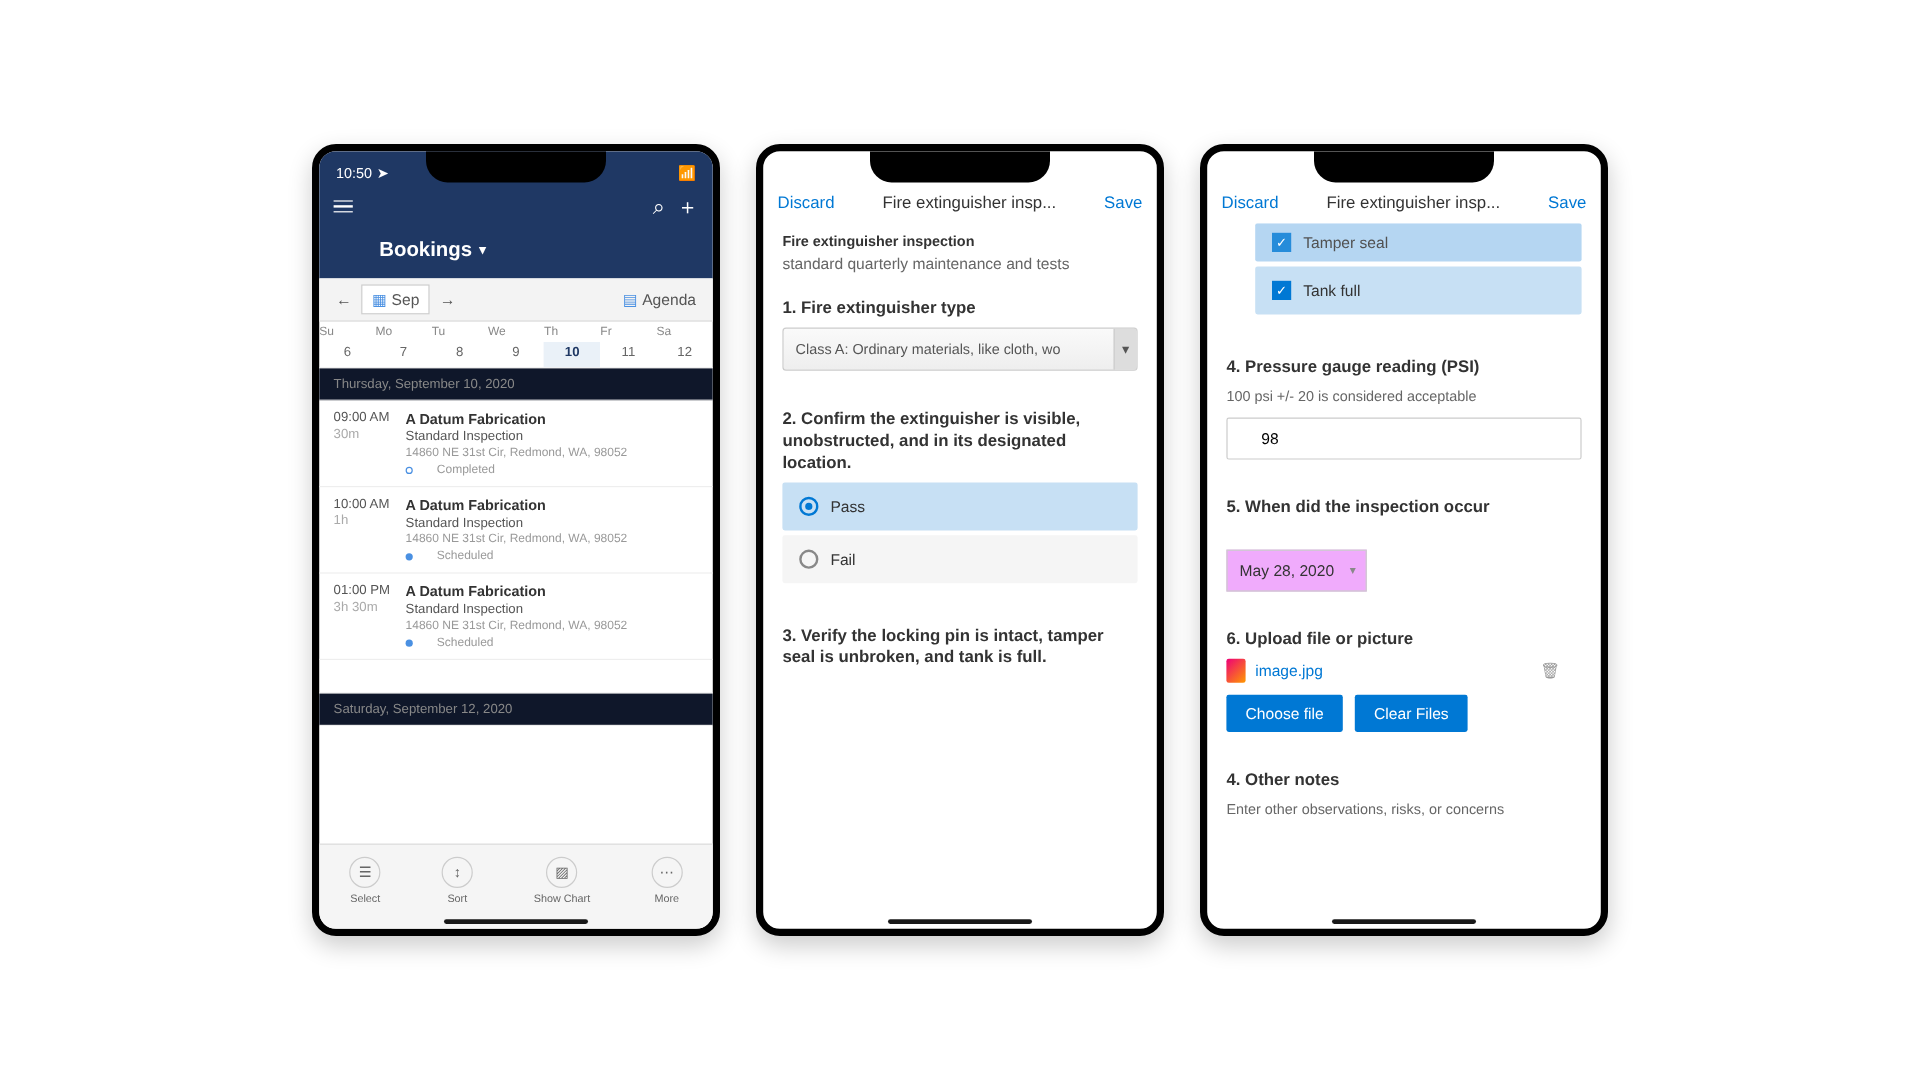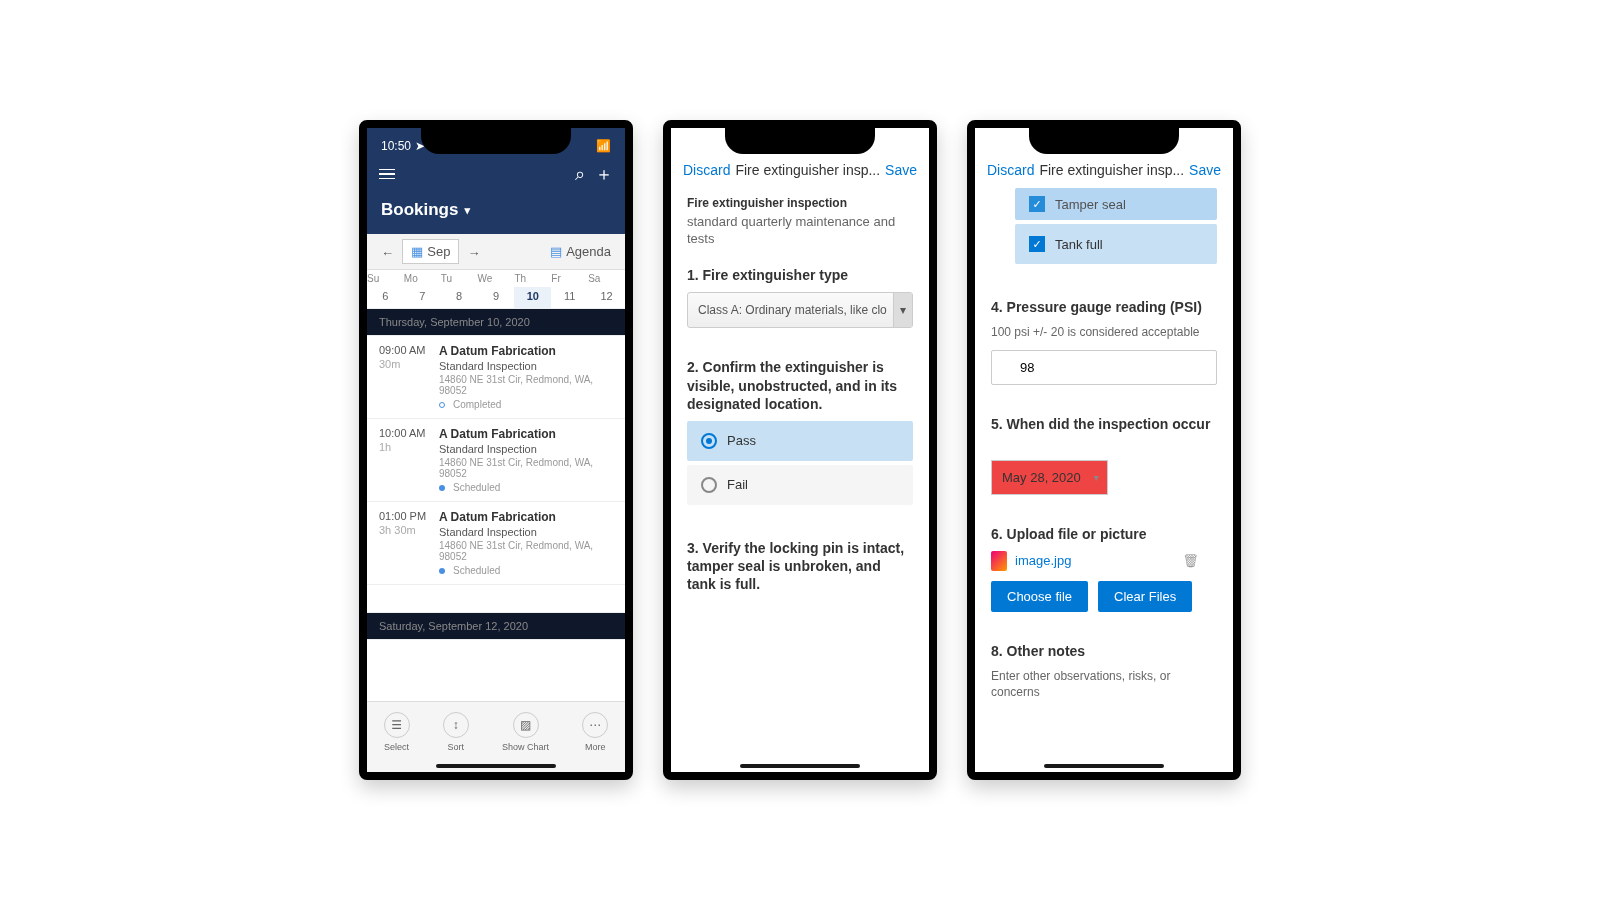--- a/index.html
+++ b/index.html
@@ -7,24 +7,24 @@
     width: 1600px;
     height: 900px;
     background: #fff;
     font-family: "Segoe UI", -apple-system, sans-serif;
     display: flex;
     align-items: center;
     justify-content: center;
     gap: 30px;
   }
   .phone {
-    width: 274px;
+    width: 340px;
     height: 660px;
-    border: 8px solid #000000;
-    border-radius: 8px;
+    border: 6px solid #000000;
+    border-radius: 20px;
     background: #fff;
     position: relative;
     overflow: hidden;
     box-shadow: 0 8px 20px rgba(0,0,0,.2);
   }
   .notch {
     position: absolute;
     top: 0; left: 50%;
     transform: translateX(-50%);
     width: 150px; height: 26px;
@@ -37,39 +37,39 @@
 
   
   .hdr { background:#1f3864; color:#fff; padding-top:8px;}
   .status-row { display:flex;justify-content:space-between;padding:0 14px;font-size:12px;height:20px;align-items:center;}
   .status-row .sep { flex:1;}
   .icon-row { display:flex;align-items:center;padding:6px 12px;gap:10px;}
   .hamburger { display:flex;flex-direction:column;gap:3px;}
   .hamburger span{width:16px;height:1.5px;background:#fff;}
   .icon-row .spacer{flex:1;}
   .search-ico,.plus-ico{font-size:18px;font-weight:300;}
-  .title-row{padding:8px 14px 14px;font-size:17px;font-weight:600;display:flex;align-items:center;gap:6px;}
+  .title-row{padding:8px 14px 14px;font-size:17px;font-weight:600;display:flex;align-items:center;gap:6px;margin-left:36px;}
   .navbar{background:#f3f3f3;border-bottom:1px solid #ddd;display:flex;align-items:center;padding:4px 6px;font-size:13px;color:#555;}
   .nav-btn{padding:6px 8px;}
   .nav-month{background:#fff;border:1px solid #ccc;padding:4px 8px;display:flex;align-items:center;gap:4px;}
   .agenda-btn{margin-left:auto;padding:4px 8px;display:flex;align-items:center;gap:4px;}
   .week-row{display:grid;grid-template-columns:repeat(7,1fr);font-size:10px;color:#888;text-align:left;}
   .week-row div{padding:3px 0;}
   .date-row{display:grid;grid-template-columns:repeat(7,1fr);font-size:11px;color:#666;text-align:center;border-bottom:1px solid #eee;}
   .date-row div{padding:3px 0 6px;}
   .date-row .sel{background:#eaf1f8;color:#1f3864;font-weight:600;}
   .section-hdr{background:#0f172a;color:#888;font-size:11px;padding:7px 12px;border-bottom:1px solid #eee;}
   .booking{display:flex;padding:8px 12px;border-bottom:1px solid #eee;font-size:11px;}
   .bk-time{width:60px;color:#555;}
   .bk-time .dur{color:#aaa;margin-top:2px;}
   .bk-body{flex:1;}
   .bk-title{font-weight:600;color:#333;font-size:12px;}
   .bk-sub{color:#555;margin-top:2px;}
   .bk-addr{color:#999;margin-top:2px;font-size:10px;}
-  .bk-status{color:#999;font-size:10px;margin-top:3px;display:flex;align-items:center;gap:8px;}
+  .bk-status{color:#999;font-size:10px;margin-top:3px;display:flex;align-items:center;gap:20px;}
   .dot{width:6px;height:6px;border-radius:50%;display:inline-block;}
   .dot.c1{border:1px solid #4a90e2;}
   .dot.c2{background:#4a90e2;}
   .bottom-bar{position:absolute;bottom:0;left:0;right:0;background:#f5f5f5;border-top:1px solid #ddd;display:flex;justify-content:space-around;padding:10px 0 20px;}
   .bb-item{display:flex;flex-direction:column;align-items:center;font-size:9px;color:#666;gap:4px;}
   .bb-ico{width:26px;height:26px;border:1px solid #ccc;border-radius:50%;display:flex;align-items:center;justify-content:center;font-size:12px;}
 
   
   .top-row{display:flex;justify-content:space-between;align-items:center;padding:34px 12px 10px;font-size:14px;}
   .top-row .link{color:#0078d4;}
@@ -83,21 +83,21 @@
   .select-box .arr{background:#ddd;padding:2px 6px;border-left:1px solid #ccc;margin:-10px -8px -10px 6px;align-self:stretch;display:flex;align-items:center;}
   .radio-row{display:flex;align-items:center;gap:10px;padding:12px 14px;background:#f5f5f5;border-radius:2px;margin-bottom:4px;}
   .radio-row.active{background:#c7e0f4;}
   .radio{width:16px;height:16px;border:2px solid #888;border-radius:50%;position:relative;}
   .radio-row.active .radio{border-color:#0078d4;}
   .radio-row.active .radio::after{content:"";position:absolute;inset:3px;background:#0078d4;border-radius:50%;}
   .check-row{display:flex;align-items:center;gap:10px;padding:12px 14px;background:#c7e0f4;border-radius:2px;margin-bottom:4px;font-size:13px;}
   .check-row.faded{background:#a8cff0;opacity:.85;padding:8px 14px;}
   .chk{width:16px;height:16px;background:#0078d4;color:#fff;display:flex;align-items:center;justify-content:center;font-size:11px;}
   .text-input{border:1px solid #ccc;padding:9px 28px;font-size:13px;width:100%;border-radius:2px;}
-  .date-box{display:inline-flex;align-items:center;background:#ef4444;border:1px solid #ccc;padding:9px 26px 9px 10px;font-size:13px;position:relative;}
+  .date-box{display:inline-flex;align-items:center;background:#f0abfc;border:1px solid #ccc;padding:9px 26px 9px 10px;font-size:13px;position:relative;}
   .date-box::after{content:"▾";position:absolute;right:8px;color:#888;font-size:10px;}
   .file-row{display:flex;align-items:center;gap:8px;font-size:13px;}
   .file-thumb{width:16px;height:20px;background:linear-gradient(135deg,#e07,#f90);border-radius:2px;}
   .file-name{color:#0078d4;}
   .del-ico{color:#999;margin-left:auto;margin-right:18px;}
   .btn-row{display:flex;gap:10px;margin-top:10px;}
   .btn{background:#0078d4;color:#fff;padding:8px 16px;font-size:13px;border:none;border-radius:2px;}
   .gap{height:30px;}
   .gap-sm{height:18px;}
 </style>
@@ -305,18 +305,18 @@
         <div class="file-thumb"></div>
         <span class="file-name">image.jpg</span>
         <span class="del-ico">🗑</span>
       </div>
       <div class="btn-row">
         <button class="btn">Choose file</button>
         <button class="btn">Clear Files</button>
       </div>
 
       <div class="gap"></div>
-      <div class="q-label">8. Other notes</div>
+      <div class="q-label">4. Other notes</div>
       <div class="q-help">Enter other observations, risks, or concerns</div>
     </div>
   </div>
   <div class="home-ind"></div>
 </div>
 
 </body></html>

